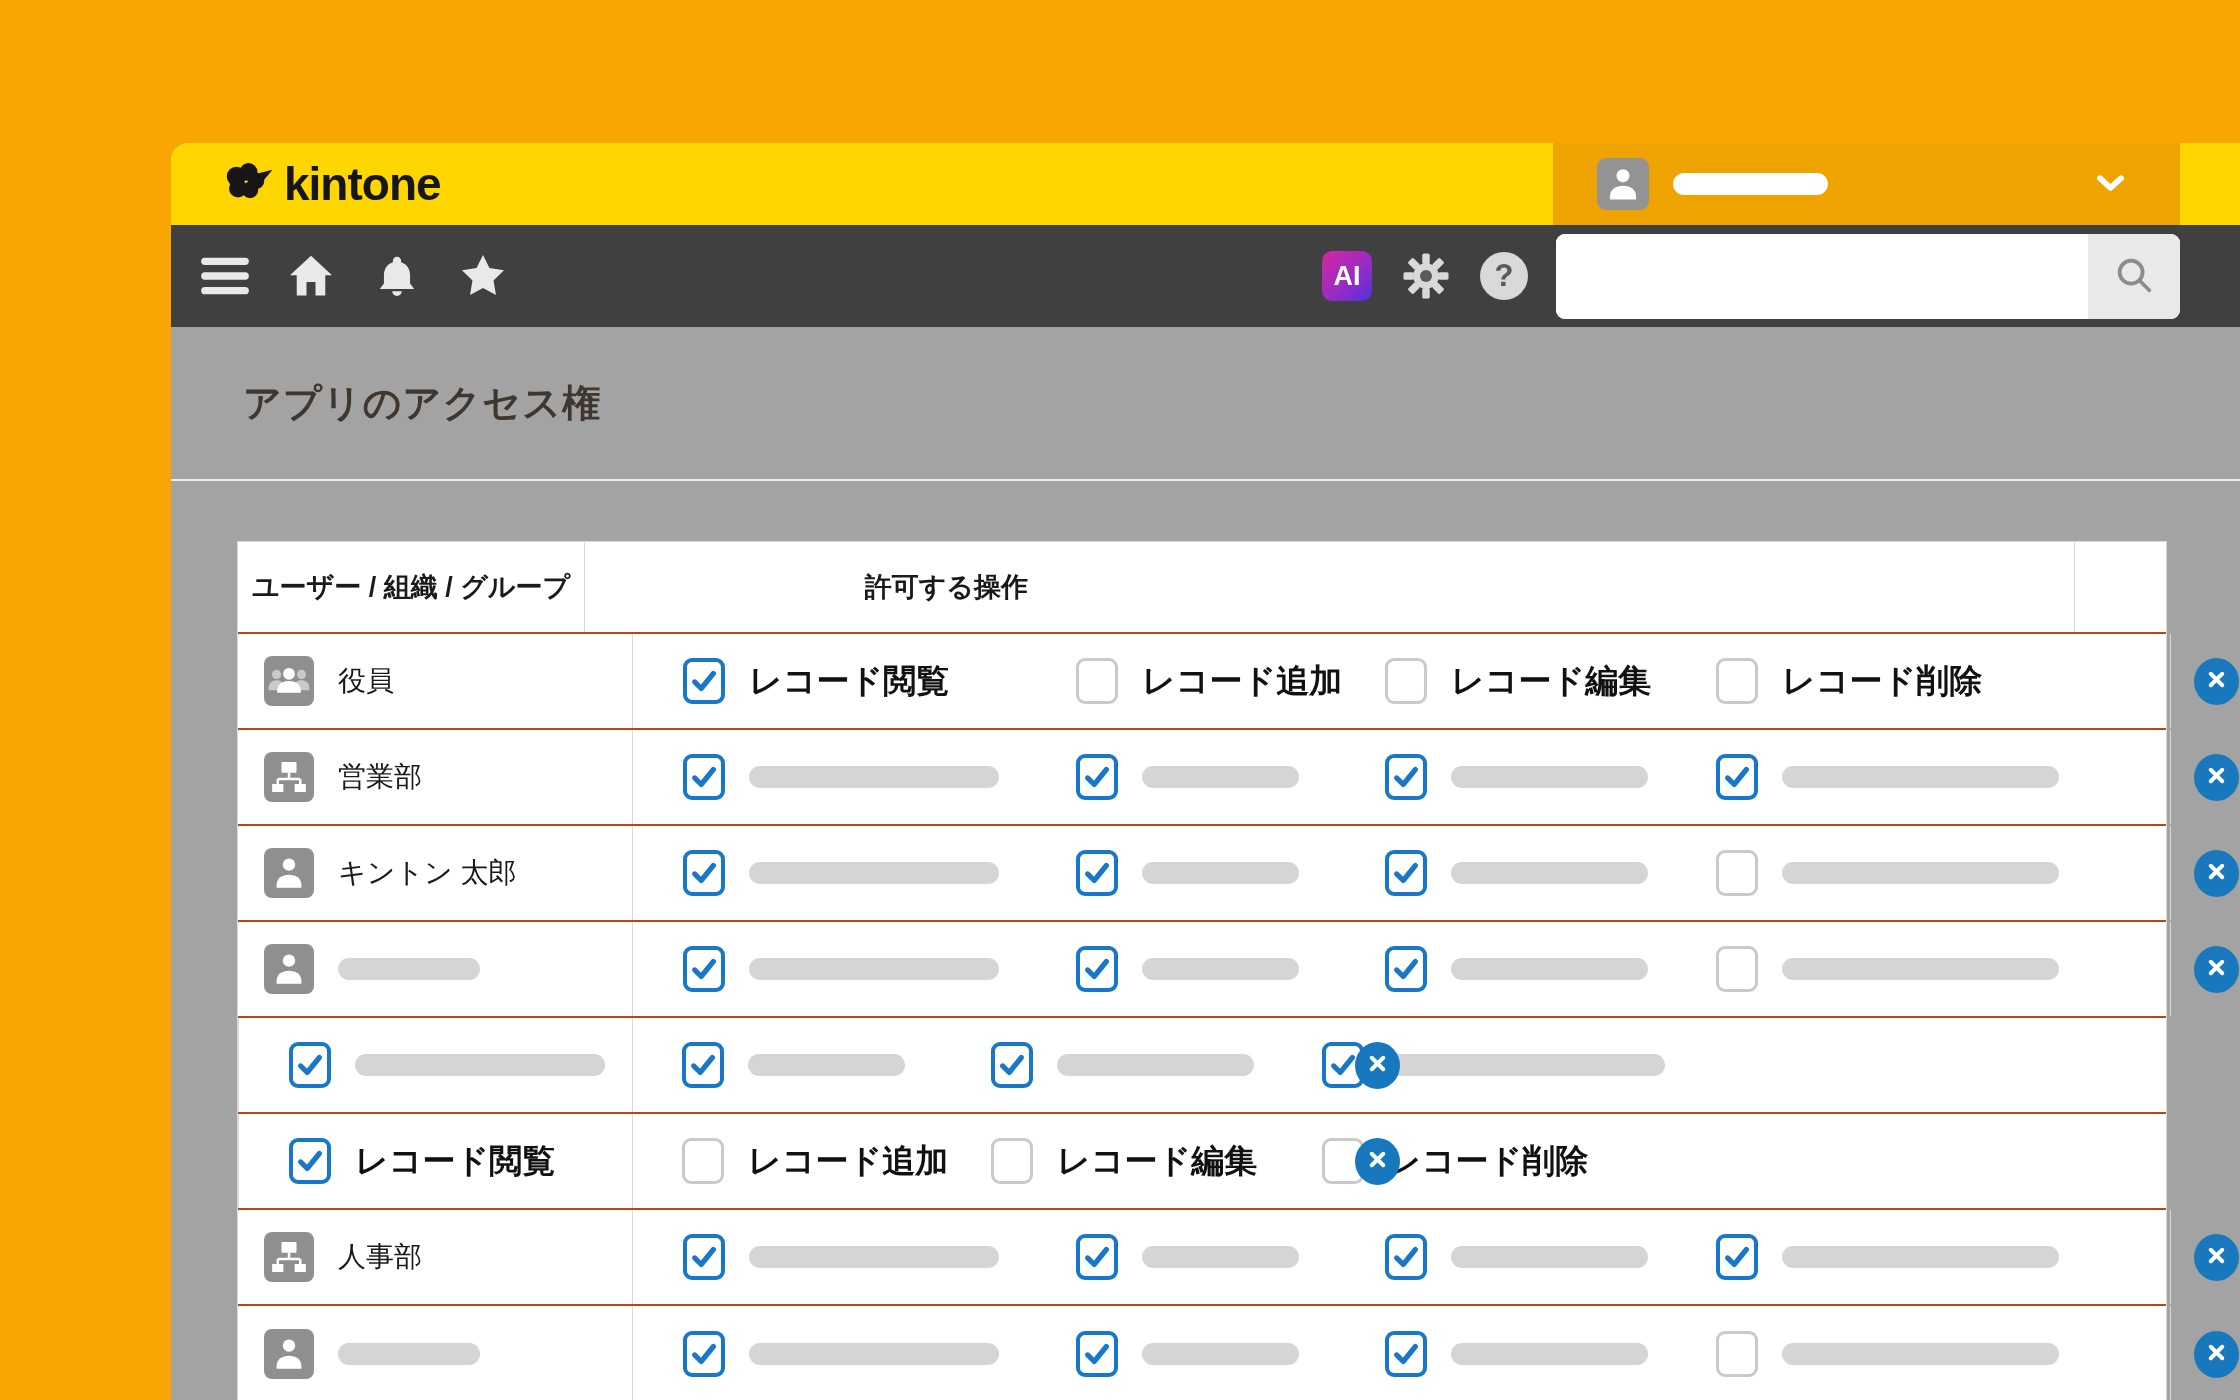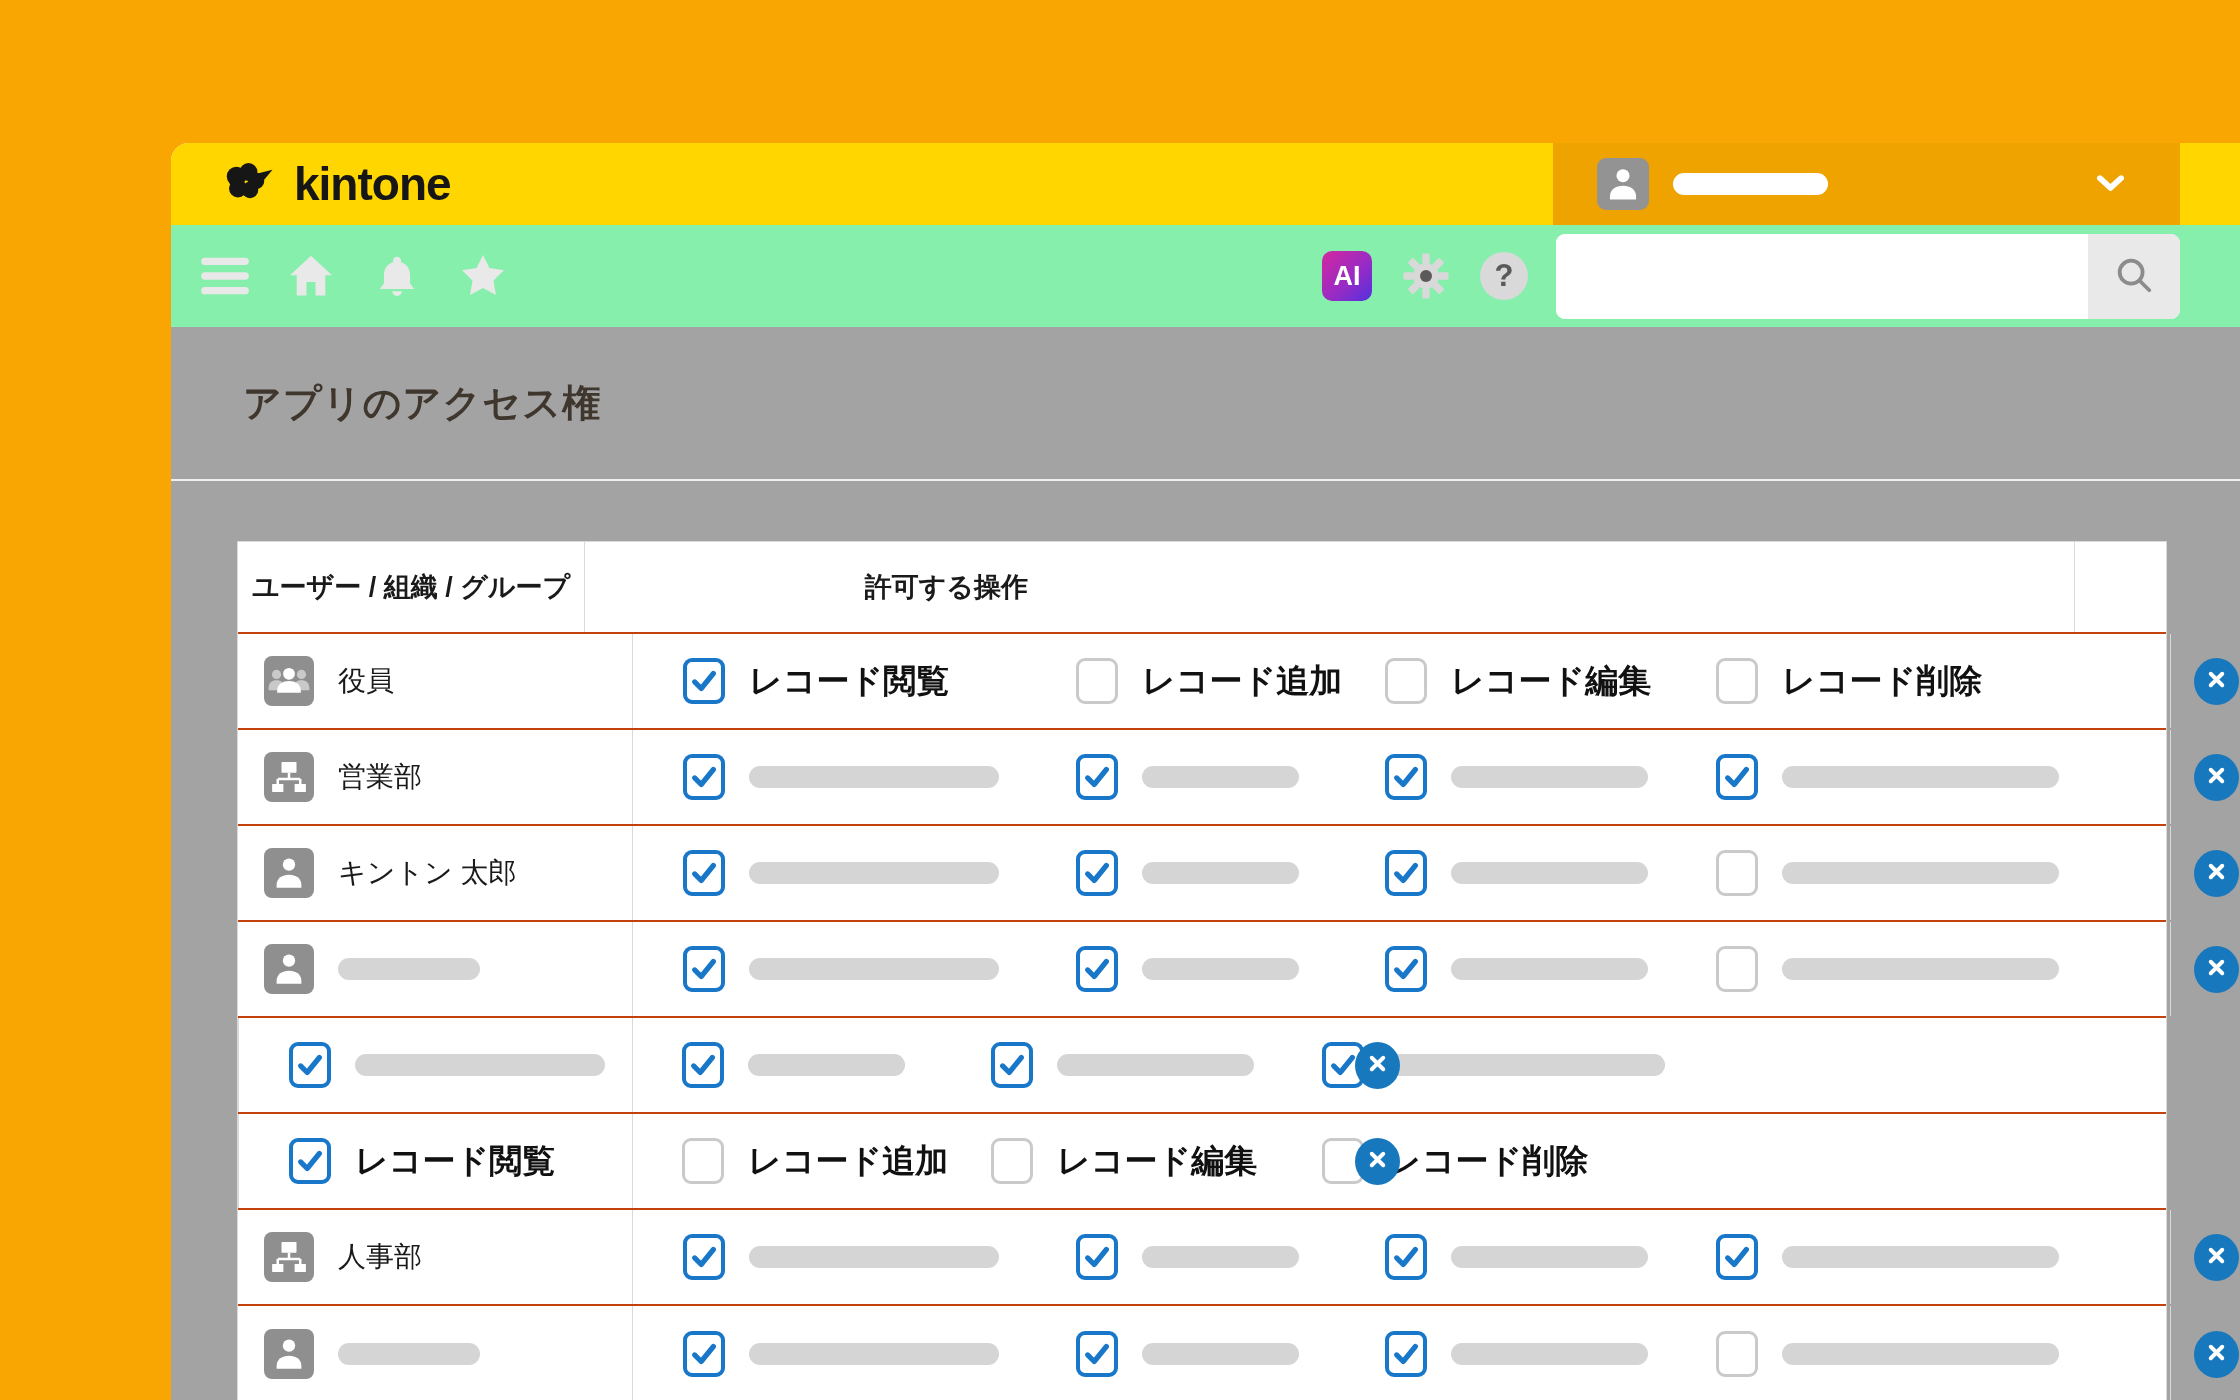--- a/index.html
+++ b/index.html
@@ -11,34 +11,34 @@
   }
   .window {
     position:absolute; left:171px; top:143px;
     width:2069px; height:1257px;
     background:#fff;
     border-top-left-radius:18px;
     overflow:hidden;
   }
   
   .brand-bar { position:relative; height:82px; background:#FFD600; }
-  .logo { position:absolute; left:49px; top:0; height:82px; display:flex; align-items:center; gap:20px; }
+  .logo { position:absolute; left:49px; top:0; height:82px; display:flex; align-items:center; gap:10px; }
   .logo-text { font-size:46px; font-weight:800; letter-spacing:-1px; color:#161616; }
   .user-menu {
     position:absolute; left:1382px; top:0; width:627px; height:82px;
     background:#EFA301; display:flex; align-items:center; cursor:pointer;
   }
   .avatar-tile {
     width:52px; height:52px; margin-left:44px; border-radius:9px;
     background:#939393; display:grid; place-items:center; overflow:hidden;
   }
   .user-name-pill { width:155px; height:22px; margin-left:24px; border-radius:11px; background:#fff; }
   .chevron { margin-left:auto; margin-right:56px; display:grid; place-items:center; }
   
-  .nav-bar { position:relative; height:102px; background:#86efac; display:flex; align-items:center; }
+  .nav-bar { position:relative; height:102px; background:#404040; display:flex; align-items:center; }
   .nav-left { display:flex; align-items:center; gap:34px; margin-left:28px; }
   .nav-btn { width:52px; height:52px; display:grid; place-items:center; cursor:pointer; background:none; border:none; }
   .nav-right { position:absolute; right:60px; display:flex; align-items:center; gap:28px; }
   .ai-badge {
     width:50px; height:50px; border-radius:10px;
     background:linear-gradient(135deg,#D4289E 0%,#9A2BC4 55%,#5330DE 100%);
     color:#fff; font-weight:800; font-size:27px;
     display:grid; place-items:center; cursor:pointer; border:none;
   }
   .help-btn {

